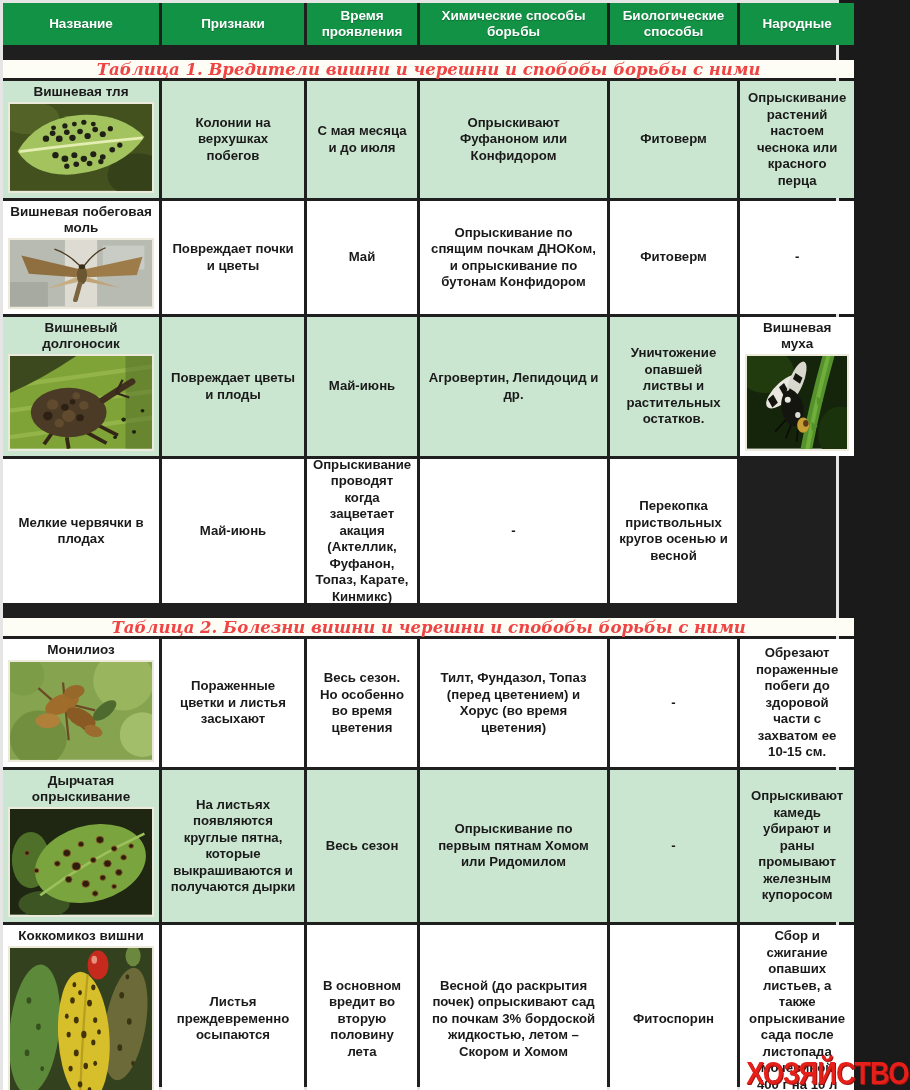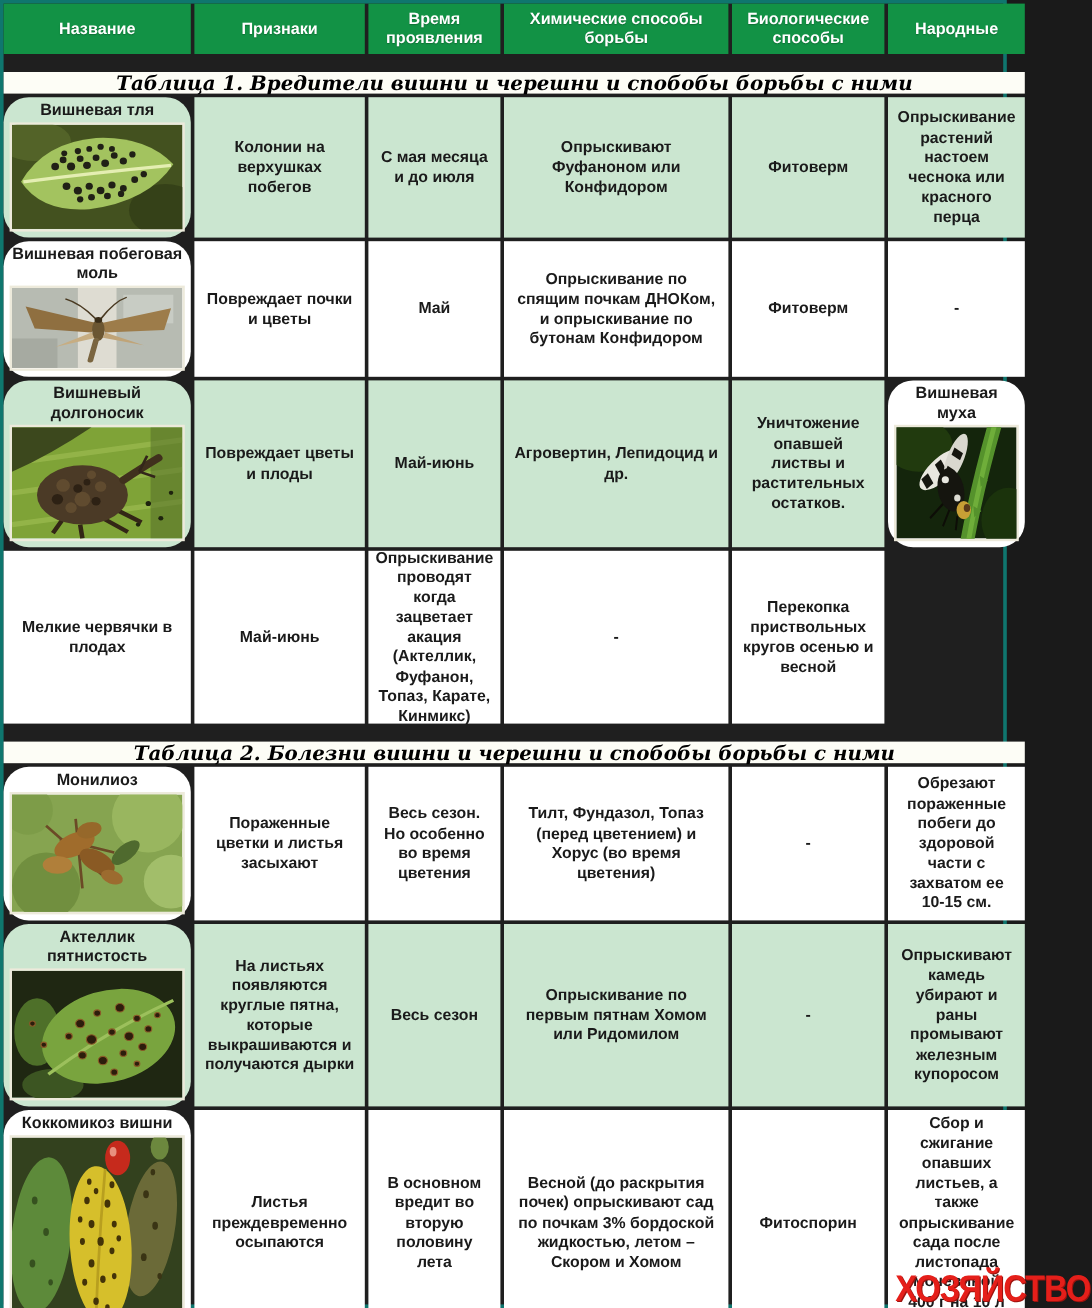--- a/index.html
+++ b/index.html
@@ -4,45 +4,45 @@
 <style>
   html,body{margin:0;padding:0;background:#fff;}
   #page{
     width:910px;height:1090px;position:relative;box-sizing:border-box;
     font-family:"Liberation Sans",sans-serif;color:#1a1a1a;background:#1a1a1a;
     overflow:hidden;
   }
   #grid{
     display:grid;box-sizing:border-box;
     width:839px;height:1090px;
-    border:3px solid #0f766e;background:#1f1f1f;
+    border:3px solid #e5e5e5;background:#1f1f1f;
     grid-template-columns:156px 142px 110px 187px 127px 1fr;
     grid-template-rows:42px 30px 117px 113px 139px 144px 30px 128px 152px 1fr;
     gap:3px;
   }
   .hc{ 
     background:#129245;color:#fff;font-weight:700;font-size:13.5px;line-height:1.18;
     display:flex;align-items:center;justify-content:center;text-align:center;padding:2px 4px;
     text-shadow:0 1px 1px rgba(0,0,0,.25);
   }
   .sec{
     grid-column:1/-1;background:#fdfdf6;display:flex;align-items:center;justify-content:center;
-    font-family:"DejaVu Serif",serif;font-style:italic;font-weight:700;font-size:16.5px;color:#000000;
+    font-family:"DejaVu Serif",serif;font-style:italic;font-weight:700;font-size:16.5px;color:#ef4444;
     text-align:center;
     margin-top:12px;
   }
   .c{
     display:flex;align-items:center;justify-content:center;text-align:center;
     font-weight:700;font-size:13.2px;line-height:1.25;padding:3px 8px;box-sizing:border-box;
   }
   .g{background:#cbe6d0;}
   .y{background:#ffffff;}
   .namecell{
     display:flex;flex-direction:column;align-items:stretch;justify-content:flex-start;
-    box-sizing:border-box;padding:2px 5px 5px;text-align:center;border-radius:21px;
+    box-sizing:border-box;padding:2px 5px 5px;text-align:center;
   }
   .namecell .lbl{font-weight:700;font-size:13.5px;line-height:1.2;padding:1px 0 2px;}
   .photo{flex:1;min-height:0;border:2px solid #edeadb;box-sizing:border-box;}
   .photo svg{width:100%;height:100%;display:block;}
   #watermark{
     position:absolute;right:2px;bottom:-2px;z-index:5;
     color:#e51f1a;font-weight:800;font-size:31px;letter-spacing:-1px;
     transform:scaleX(.88);transform-origin:right bottom;
     text-shadow:1px 1px 0 #9c120e;
     font-family:"Liberation Sans",sans-serif;
@@ -235,21 +235,21 @@
         </svg>
       </div>
     </div>
     <div class="c y">Пораженные цветки и листья засыхают</div>
     <div class="c y">Весь сезон. Но особенно во время цветения</div>
     <div class="c y">Тилт, Фундазол, Топаз (перед цветением) и Хорус (во время цветения)</div>
     <div class="c y">-</div>
     <div class="c y">Обрезают пораженные побеги до здоровой части с захватом ее 10-15 см.</div>
 
     <div class="c g namecell">
-      <div class="lbl">Актеллик пятнистость</div>
+      <div class="lbl">Дырчатая опрыскивание</div>
       <div class="photo" aria-label="shot-hole-spotted-leaf-photo">
         <svg viewBox="0 0 150 120" preserveAspectRatio="none">
           <rect width="150" height="120" fill="#1f2712"></rect>
           <ellipse cx="22" cy="58" rx="20" ry="32" fill="#4e7029"></ellipse>
           <ellipse cx="36" cy="108" rx="27" ry="15" fill="#3c5522"></ellipse>
           <ellipse cx="85" cy="62" rx="60" ry="43" transform="rotate(-18 85 62)" fill="#79a43e"></ellipse>
           <path d="M32 98 Q85 56 142 28" stroke="#9cc05c" stroke-width="3" fill="none"></path>
           <g fill="#2c1d0c" stroke="#8a5a28" stroke-width="1">
             <circle cx="60" cy="50" r="4"></circle>
               <circle cx="75" cy="40" r="3"></circle>

